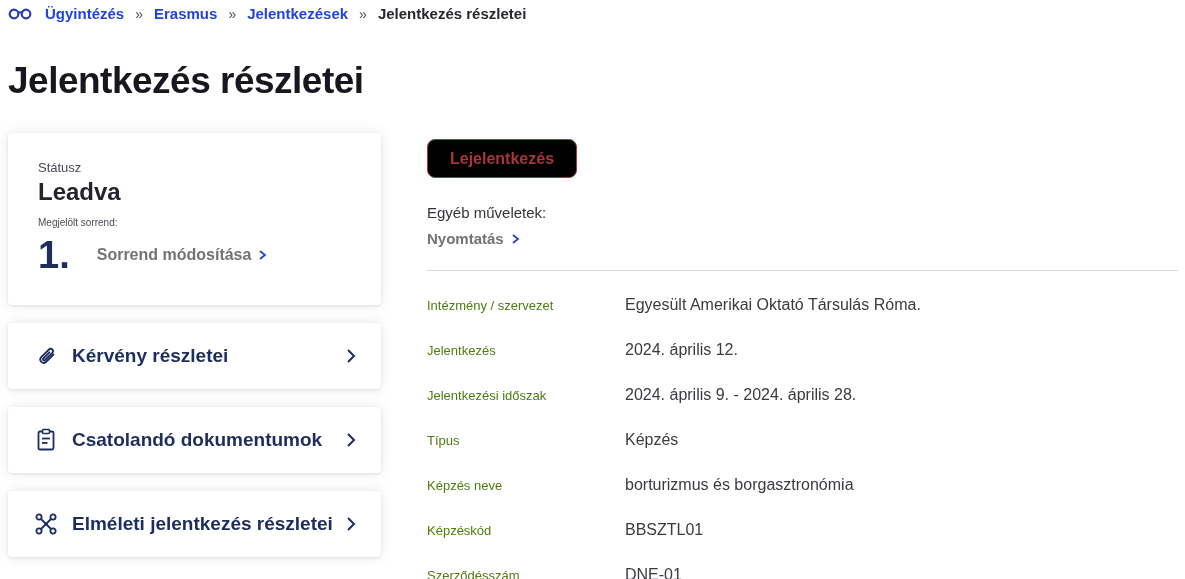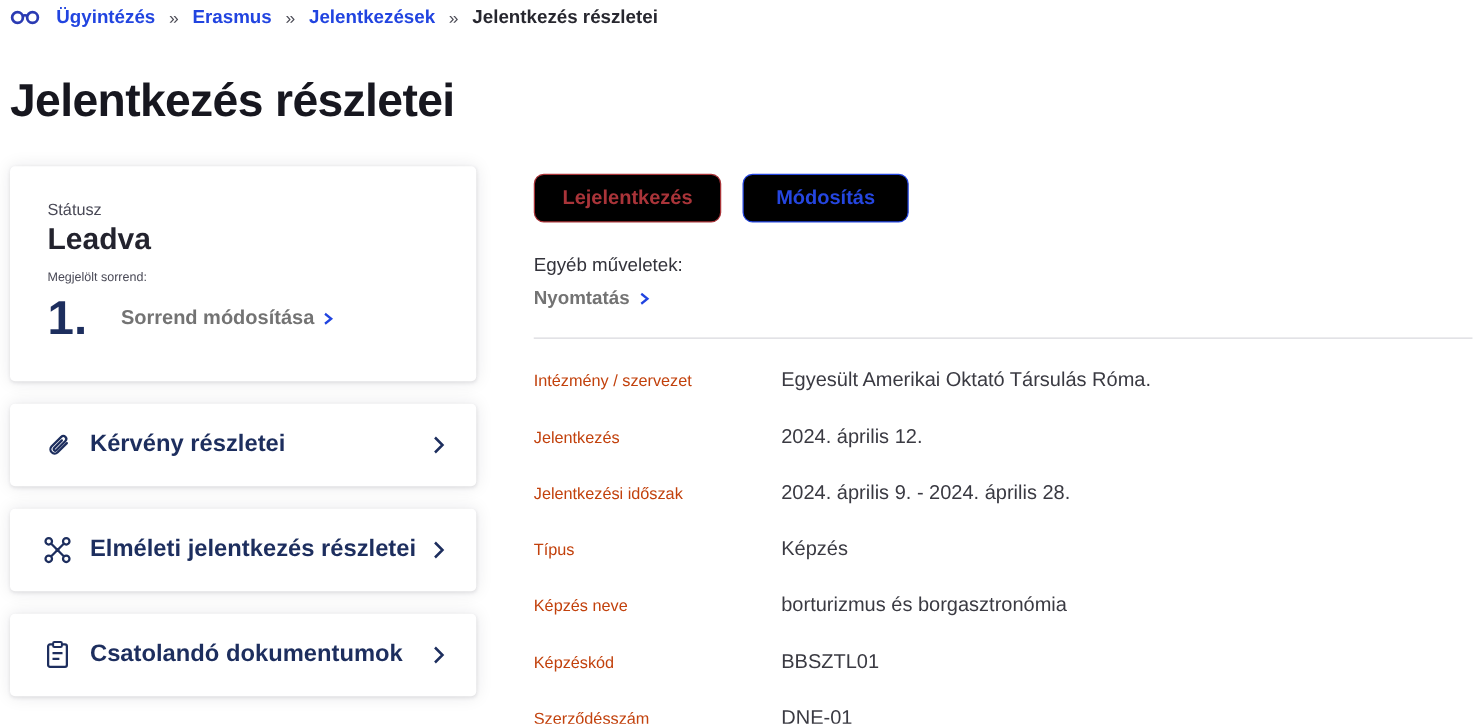--- a/index.html
+++ b/index.html
@@ -66,21 +66,21 @@
   .btn-danger { width: 150px; border: 1.5px solid #a93439; color: #a93439; }
   .btn-primary { width: 133px; border: 1.5px solid #2546e0; color: #2546e0; }
 
   .other-actions { margin-top: 26px; font-size: 15px; color: #33333b; }
   .print-link { margin-top: 9px; font-size: 15px; }
 
   .divider { margin-top: 23px; border: none; border-top: 1px solid #d9d9de; width: 100%; }
 
   .details { margin-top: 12px; }
   .detail-row { display: flex; align-items: baseline; padding: 13px 0 14px 0; }
-  .detail-label { width: 198px; flex: 0 0 198px; font-size: 13px; color: #c2410c; }
+  .detail-label { width: 198px; flex: 0 0 198px; font-size: 13px; color: #4d7c0f; }
   .detail-value { font-size: 16px; color: #3a3a42; }
 
   svg { display: block; }
 </style>
 </head>
 <body>
 
 <nav class="breadcrumb">
   <span class="crumb-icon">
     <svg width="24" height="15" viewBox="0 0 24 15">
@@ -128,62 +128,61 @@
     <span class="nav-label">Kérvény részletei</span>
     <span>
       <svg width="10" height="16" viewBox="0 0 10 16">
           <polyline points="2,2 8,8 2,14" fill="none" stroke="#1d2e5e" stroke-width="2"></polyline>
         </svg>
     </span>
   </div>
 
   <div class="card nav-card">
     <span class="nav-icon">
+      <svg width="20" height="24" viewBox="0 0 20 24">
+        <rect x="2.5" y="3.5" width="15" height="18" rx="1.5" fill="none" stroke="#1d2e5e" stroke-width="1.8"></rect>
+        <rect x="6.5" y="1.5" width="7" height="4" rx="1" fill="#ffffff" stroke="#1d2e5e" stroke-width="1.6"></rect>
+        <line x1="6" y1="10.5" x2="14" y2="10.5" stroke="#1d2e5e" stroke-width="1.8"></line>
+        <line x1="6" y1="15" x2="11.5" y2="15" stroke="#1d2e5e" stroke-width="1.8"></line>
+      </svg>
+    </span>
+    <span class="nav-label">Csatolandó dokumentumok</span>
+    <span>
+      <svg width="10" height="16" viewBox="0 0 10 16">
+          <polyline points="2,2 8,8 2,14" fill="none" stroke="#1d2e5e" stroke-width="2"></polyline>
+        </svg>
+    </span>
+  </div>
+
+  <div class="card nav-card">
+    <span class="nav-icon">
       <svg width="24" height="24" viewBox="0 0 24 24">
         <line x1="6" y1="6" x2="18" y2="18" stroke="#1d2e5e" stroke-width="1.8"></line>
         <line x1="18" y1="6" x2="6" y2="18" stroke="#1d2e5e" stroke-width="1.8"></line>
         <circle cx="5" cy="5" r="2.6" fill="#ffffff" stroke="#1d2e5e" stroke-width="1.8"></circle>
         <circle cx="19" cy="5" r="2.6" fill="#ffffff" stroke="#1d2e5e" stroke-width="1.8"></circle>
         <circle cx="5" cy="19" r="2.6" fill="#ffffff" stroke="#1d2e5e" stroke-width="1.8"></circle>
         <circle cx="19" cy="19" r="2.6" fill="#ffffff" stroke="#1d2e5e" stroke-width="1.8"></circle>
         <circle cx="12" cy="12" r="1.6" fill="#1d2e5e"></circle>
       </svg>
     </span>
     <span class="nav-label">Elméleti jelentkezés részletei</span>
     <span>
       <svg width="10" height="16" viewBox="0 0 10 16">
           <polyline points="2,2 8,8 2,14" fill="none" stroke="#1d2e5e" stroke-width="2"></polyline>
         </svg>
     </span>
   </div>
 
-  <div class="card nav-card">
-    <span class="nav-icon">
-      <svg width="20" height="24" viewBox="0 0 20 24">
-        <rect x="2.5" y="3.5" width="15" height="18" rx="1.5" fill="none" stroke="#1d2e5e" stroke-width="1.8"></rect>
-        <rect x="6.5" y="1.5" width="7" height="4" rx="1" fill="#ffffff" stroke="#1d2e5e" stroke-width="1.6"></rect>
-        <line x1="6" y1="10.5" x2="14" y2="10.5" stroke="#1d2e5e" stroke-width="1.8"></line>
-        <line x1="6" y1="15" x2="11.5" y2="15" stroke="#1d2e5e" stroke-width="1.8"></line>
-      </svg>
-    </span>
-    <span class="nav-label">Csatolandó dokumentumok</span>
-    <span>
-      <svg width="10" height="16" viewBox="0 0 10 16">
-          <polyline points="2,2 8,8 2,14" fill="none" stroke="#1d2e5e" stroke-width="2"></polyline>
-        </svg>
-    </span>
-  </div>
-
 </aside>
 
 <main class="main">
 
   <div class="button-row">
     <button class="btn btn-danger">Lejelentkezés</button>
-    <button class="btn btn-primary">Módosítás</button>
   </div>
 
   <div class="other-actions">Egyéb műveletek:</div>
 
   <div class="print-link">
     <a class="inline-link">
       <span>Nyomtatás</span>
       <span>
         <svg width="9" height="12" viewBox="0 0 9 12">
             <polyline points="2,2 7,6 2,10" fill="none" stroke="#2144e0" stroke-width="1.8"></polyline>

